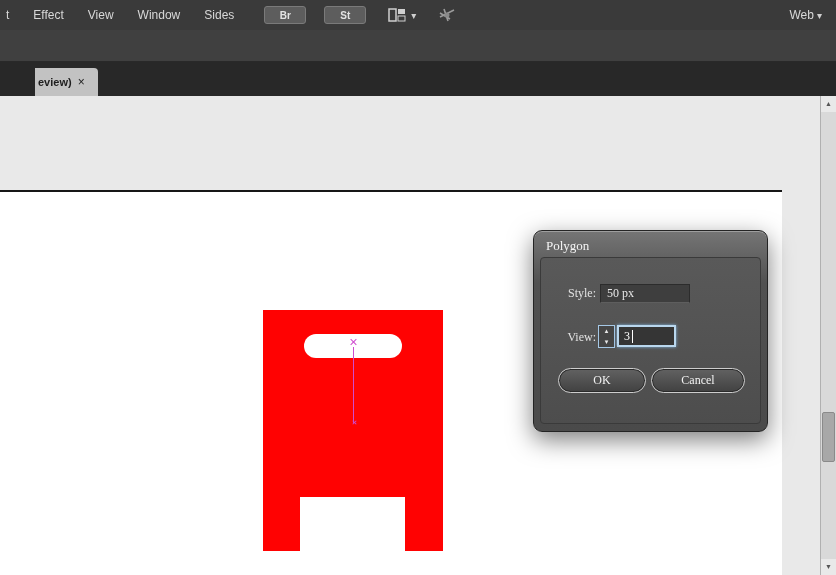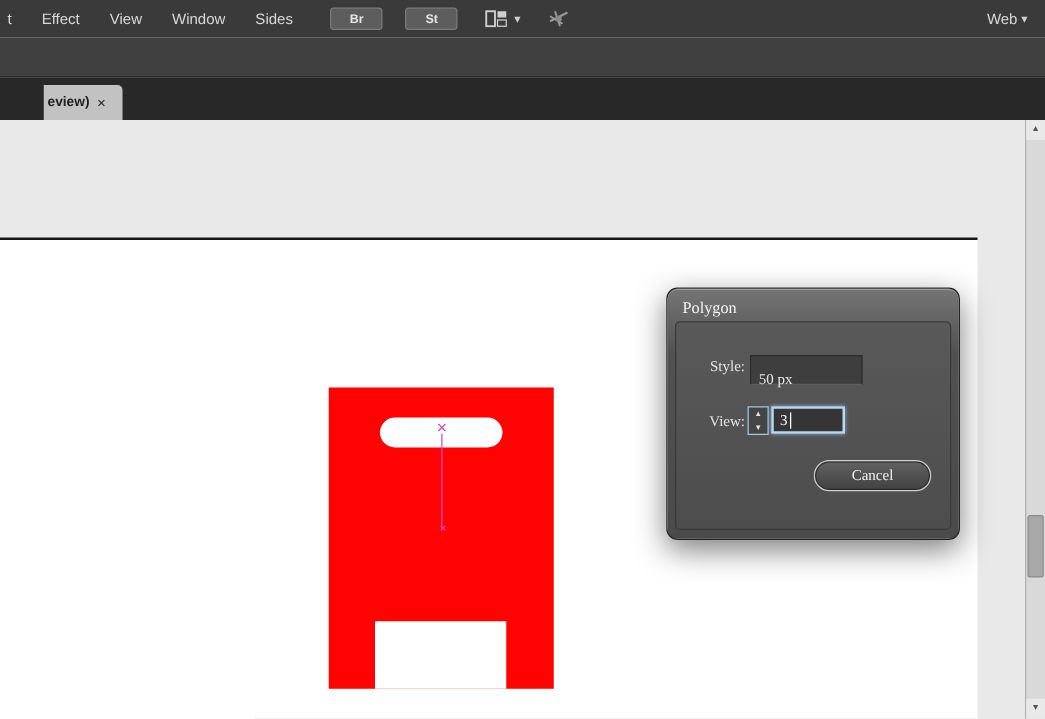--- a/index.html
+++ b/index.html
@@ -78,21 +78,21 @@
     box-shadow:0 8px 24px rgba(0,0,0,0.5), inset 0 1px 0 rgba(255,255,255,0.3);
     color:#f0f0f0; font-size:12px; z-index:20;font-family:Liberation Serif, serif; }
   .dlg-title { position:absolute; left:12px; top:7px; font-size:13px;
     color:#f4f4f4; }
   .dlg-inner { position:absolute; left:6px; top:26px; right:6px; bottom:7px;
     border:1px solid #3a3a3a; border-radius:4px;
     background:linear-gradient(#595959, #4d4d4d); }
   .dlg-label { position:absolute; width:54px; text-align:right; color:#e2e2e2; }
   .dlg-field { position:absolute; background:#3e3e3e; border:1px solid #2c2c2c;
     border-bottom-color:#5e5e5e; color:#e8e8e8; font-size:12px;
-    padding:11px 6px; line-height:15px; }
+    padding:1px 6px; line-height:15px; }
   .stepper { position:absolute; left:64px; top:94px; width:17px; height:23px;
     border:1px solid #a5c8e6; background:#454545; display:flex;
     flex-direction:column; }
   .stepper span { flex:1; font-size:7px; line-height:10px; text-align:center;
     color:#e8e8e8; cursor:pointer; }
   .sides-input { position:absolute; left:83px; top:94px; width:59px; height:22px;
     background:#353535; border:2px solid #b9d7ee;
     box-shadow:0 0 3px #7fb2de; color:#ffffff; font-size:12px;
     display:flex; align-items:center; padding-left:5px; }
   .caret { display:inline-block; width:1px; height:13px; background:#ffffff;
@@ -214,20 +214,21 @@
   <div class="dlg-label" style="left:8px; top:99px;">View:</div>
   <div class="stepper">
     <span>▴</span>
     <span>▾</span>
   </div>
   <div class="sides-input">
     <span>3</span>
     <span class="caret"></span>
   </div>
 
+  <div class="dlg-btn" style="left:24px; width:88px;">OK</div>
   <div class="dlg-btn" style="left:117px; width:94px;">Cancel</div>
 </div>
 
 <div class="vscroll">
   <div class="vs-btn" style="top:0;">▲</div>
   <div class="vs-thumb"></div>
   <div class="vs-btn" style="bottom:0; top:auto; position:absolute;">▼</div>
 </div>
 
 </body></html>

